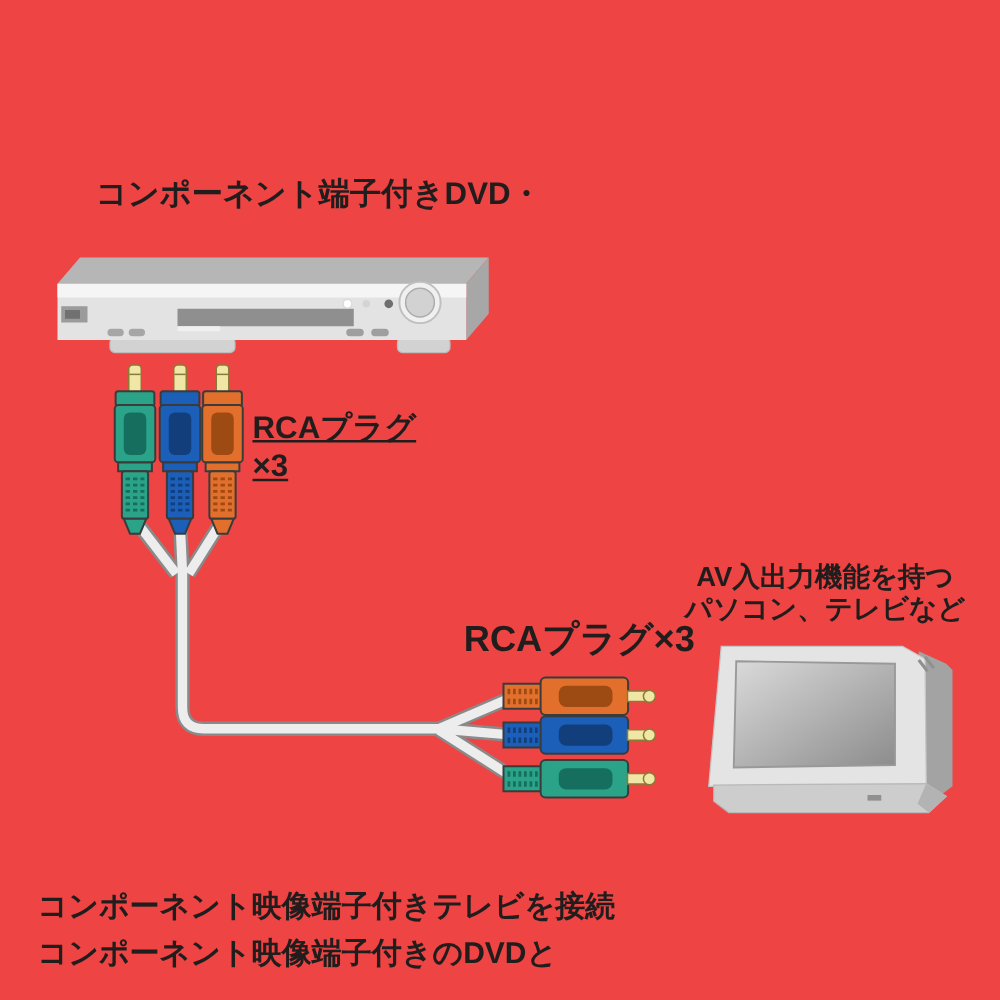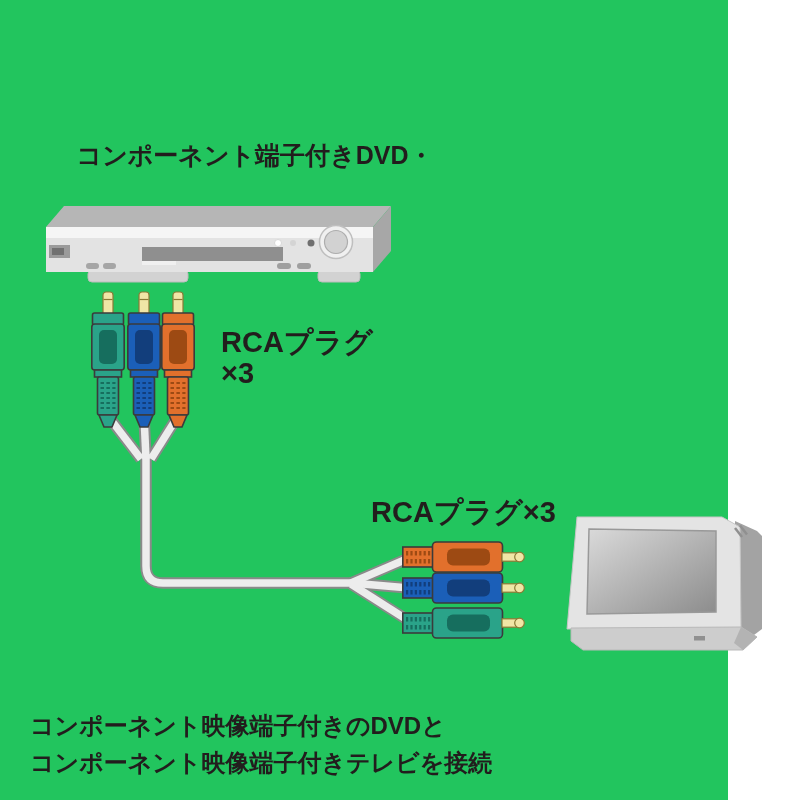--- a/index.html
+++ b/index.html
@@ -1,23 +1,23 @@
 <!DOCTYPE html>
 <html style="--text: #221d1d; --plug-green: #2aa389; --plug-green-dark: #166e5e; --plug-blue: #1b5fb8; --plug-blue-dark: #123e7c; --plug-orange: #e2702c; --plug-orange-dark: #9d4a13; --plug-outline: #3b3b3b; --pin-gold: #f0e6a6; --pin-gold-edge: #8a7a35; --cable-fill: #ededed; --cable-edge: #8a8a8a;"><head>
 <meta charset="utf-8">
 <style>
   html,body{margin:0;padding:0;width:800px;height:800px;overflow:hidden;background:#fff;}
   body{font-family:"Liberation Sans",sans-serif;}
-  .canvas{position:relative;width:728px;height:800px;background:#22c55e;}
+  .canvas{position:relative;width:800px;height:800px;background:#ef4444;}
   .canvas > svg{position:absolute;left:0;top:0;}
 
   
   .lbl{position:absolute;font-weight:bold;color:var(--text,#221d1d);white-space:nowrap;}
   #lbl-source{left:35px;top:140px;width:440px;text-align:center;font-size:25px;line-height:30px;}
-  #lbl-left-plug{left:221px;top:327px;font-size:29px;line-height:31px;}
+  #lbl-left-plug{left:202px;top:327px;font-size:25px;line-height:31px;text-decoration:underline;}
   #lbl-target{left:538px;top:449px;width:244px;text-align:center;font-size:22px;line-height:25px;}
   #lbl-right-plug{left:371px;top:499px;font-size:29px;line-height:26px;}
   #lbl-caption{left:30px;top:707px;font-size:24px;line-height:37px;}
 
   
   .cable-outline path{fill:none;stroke:var(--cable-edge,#8a8a8a);stroke-width:11.5;stroke-linejoin:round;}
   .cable-core path{fill:none;stroke:var(--cable-fill,#ededed);stroke-width:7.5;stroke-linejoin:round;}
 
   
   .pin{fill:var(--pin-gold,#f0e6a6);stroke:var(--pin-gold-edge,#8a7a35);stroke-width:1.2;}
@@ -153,23 +153,27 @@
 
   <div class="lbl" id="lbl-source">
     <div>コンポーネント端子付きDVD・</div>
   </div>
 
   <div class="lbl" id="lbl-left-plug">
     <div>RCAプラグ</div>
     <div>×3</div>
   </div>
 
+  <div class="lbl" id="lbl-target">
+    <div>AV入出力機能を持つ</div>
+    <div>パソコン、テレビなど</div>
+  </div>
 
   <div class="lbl" id="lbl-right-plug">
     <div>RCAプラグ×3</div>
   </div>
 
   <div class="lbl" id="lbl-caption">
+    <div>コンポーネント映像端子付きテレビを接続</div>
     <div>コンポーネント映像端子付きのDVDと</div>
-    <div>コンポーネント映像端子付きテレビを接続</div>
   </div>
 
 </div>
 
 </body></html>

